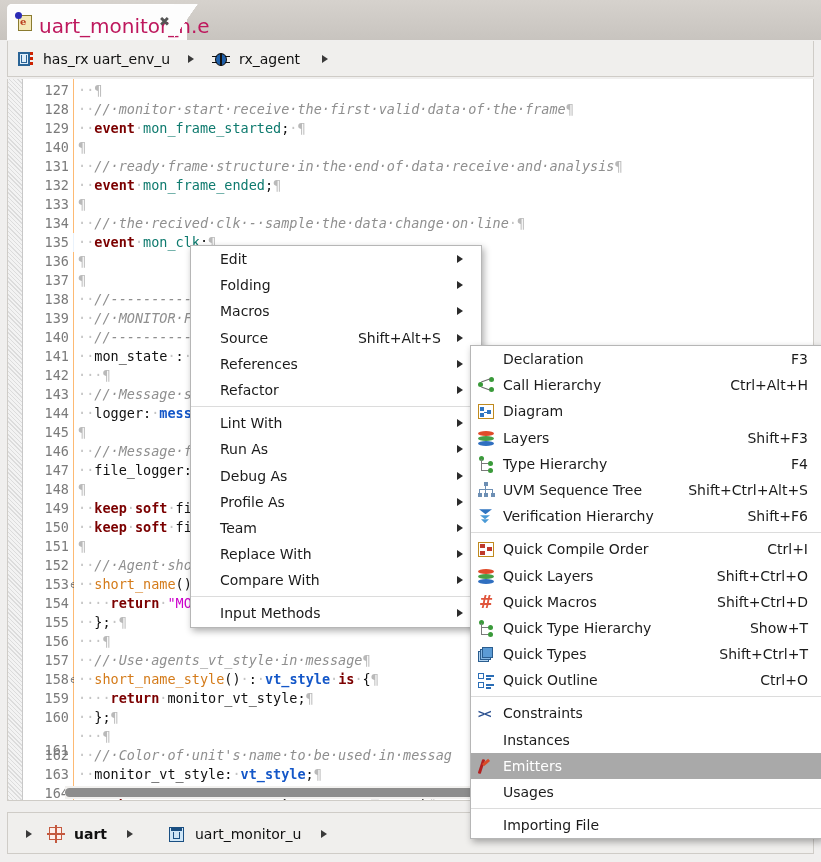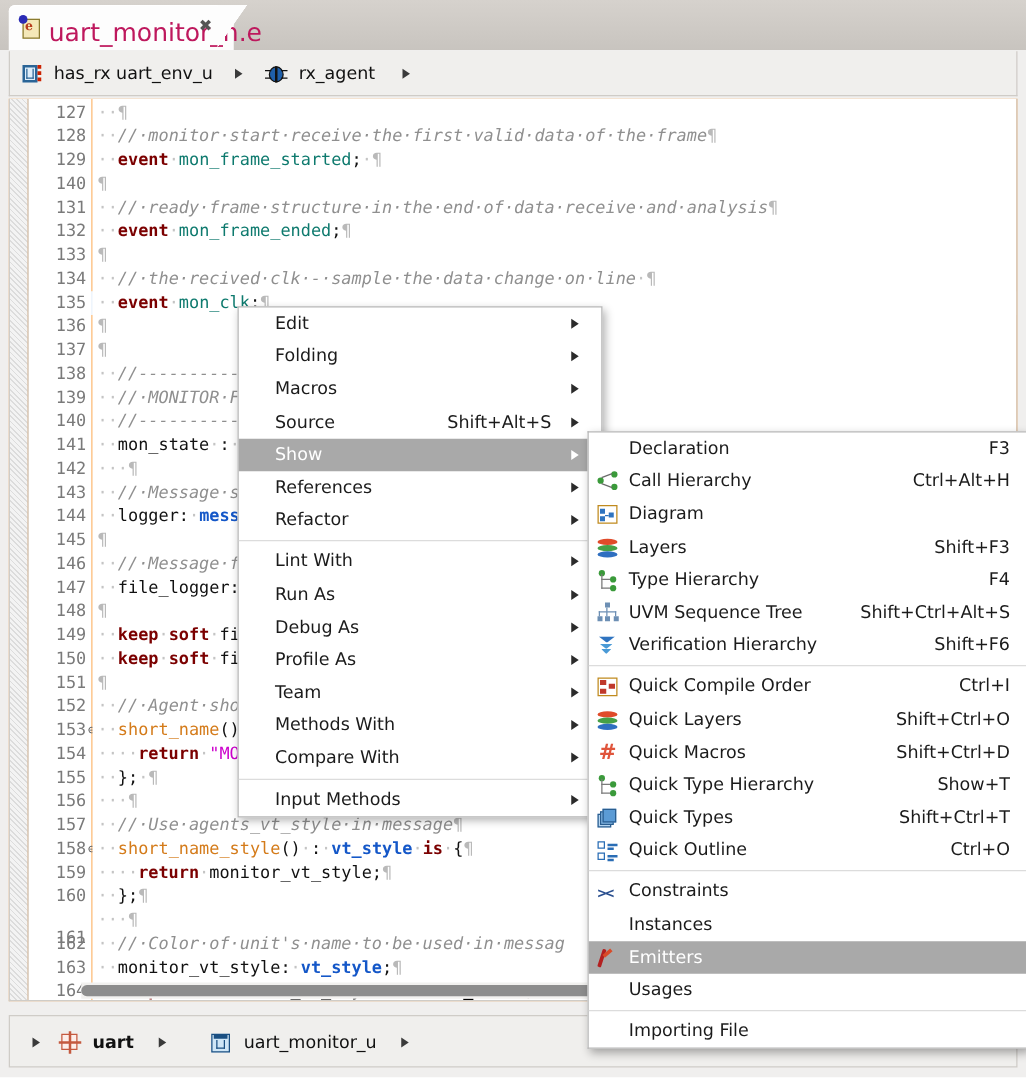--- a/index.html
+++ b/index.html
@@ -332,24 +332,20 @@
       </div>
       <div class="mrow">
         <span class="mlabel">Macros</span>
         <span class="marrow"></span>
       </div>
       <div class="mrow">
         <span class="mlabel">Source</span>
         <span class="maccel">Shift+Alt+S</span>
         <span class="marrow"></span>
       </div>
-      <div class="mrow sel">
-        <span class="mlabel">Show</span>
-        <span class="marrow"></span>
-      </div>
       <div class="mrow">
         <span class="mlabel">References</span>
         <span class="marrow"></span>
       </div>
       <div class="mrow">
         <span class="mlabel">Refactor</span>
         <span class="marrow"></span>
       </div>
       <div class="msep"></div>
       <div class="mrow">
@@ -366,21 +362,21 @@
       </div>
       <div class="mrow">
         <span class="mlabel">Profile As</span>
         <span class="marrow"></span>
       </div>
       <div class="mrow">
         <span class="mlabel">Team</span>
         <span class="marrow"></span>
       </div>
       <div class="mrow">
-        <span class="mlabel">Methods With</span>
+        <span class="mlabel">Replace With</span>
         <span class="marrow"></span>
       </div>
       <div class="mrow">
         <span class="mlabel">Compare With</span>
         <span class="marrow"></span>
       </div>
       <div class="msep"></div>
       <div class="mrow">
         <span class="mlabel">Input Methods</span>
         <span class="marrow"></span>

